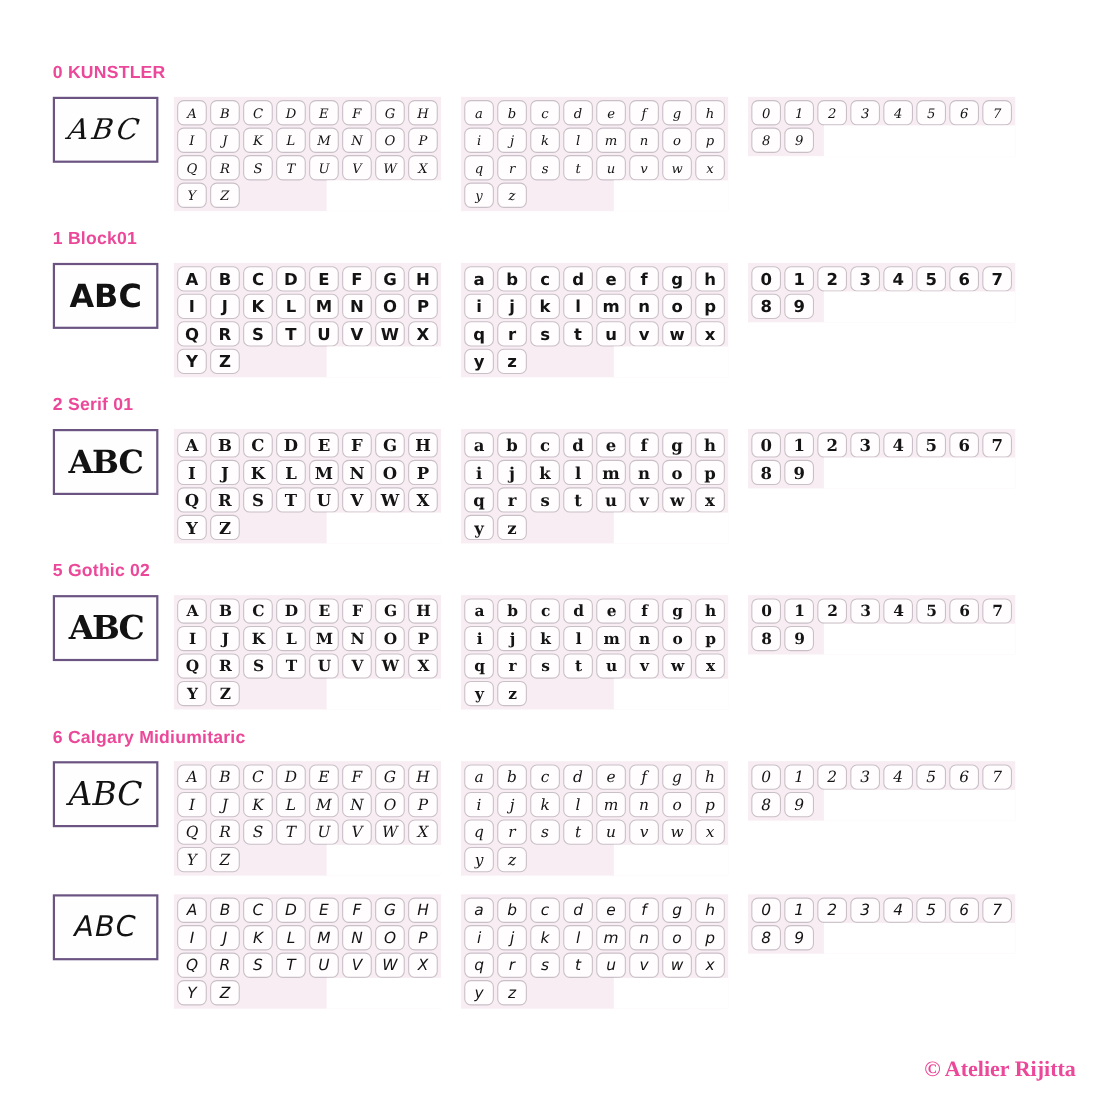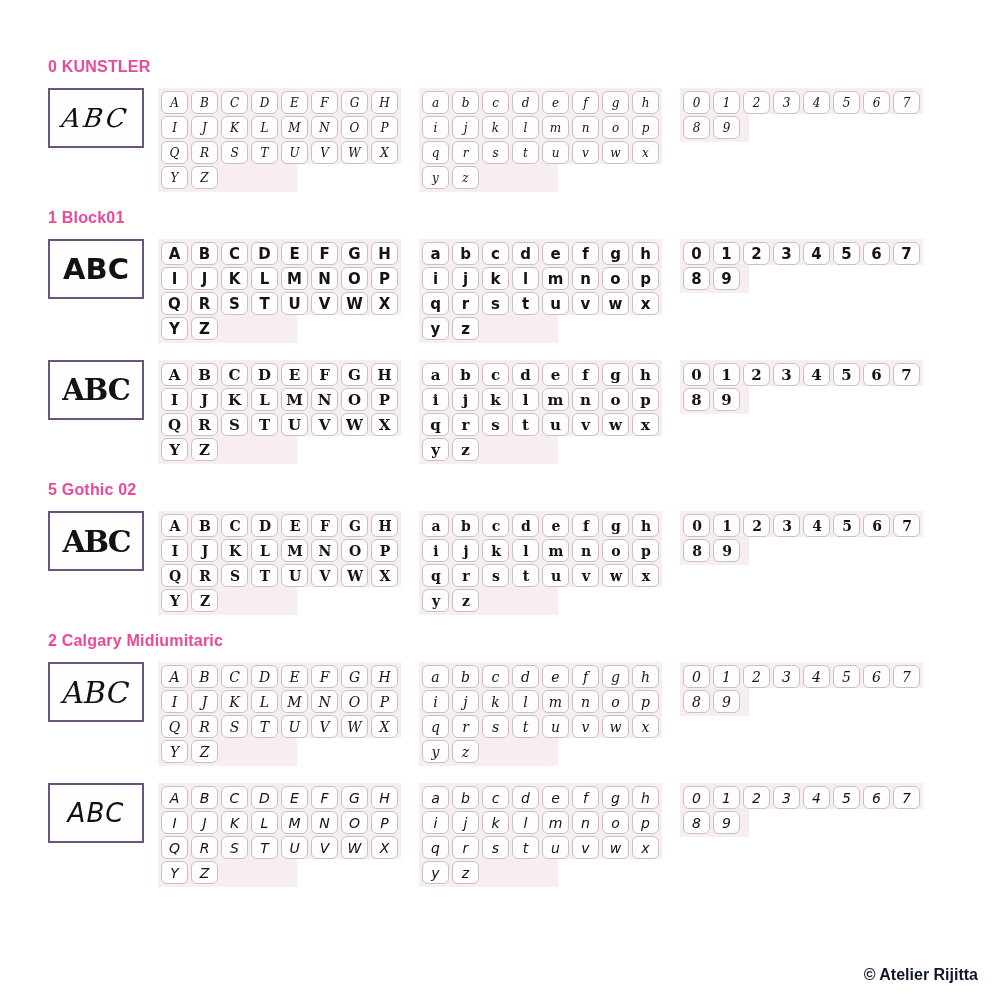--- a/index.html
+++ b/index.html
@@ -83,23 +83,23 @@
 
   .style-sicilia .glyph-tile { font-family: "DejaVu Sans", sans-serif; font-style: italic; font-size: 14px; }
   .style-sicilia .preview-text { font-family: "DejaVu Sans", sans-serif; font-style: italic; font-size: 26px; letter-spacing: 1px; }
 
   .preview-text { display: inline-block; color: #121212; }
 
   .copyright {
     position: absolute;
     right: 22px; bottom: 16px;
     font-weight: bold;
-    font-size: 16px;
-    color: #0f172a;
-    font-family: Liberation Sans, sans-serif;
+    font-size: 20px;
+    color: #ec4899;
+    font-family: Liberation Serif, serif;
   }
 </style>
 </head>
 <body>
 
 <main>
 
   <section class="font-section style-kunstler">
     <h2 class="section-title">0 KUNSTLER</h2>
     <div class="section-row">
@@ -288,20 +288,21 @@
           </div>
           <div class="glyph-row">
             <span class="glyph-tile">8</span>
             <span class="glyph-tile">9</span>
           </div>
         </div>
     </div>
   </section>
 
   <section class="font-section style-serif01">
+    <h2 class="section-title">2 Serif 01</h2>
     <div class="section-row">
       <div class="preview-box">
         <span class="preview-text">ABC</span>
       </div>
       <div class="glyph-grid letters">
           <div class="glyph-row">
             <span class="glyph-tile">A</span>
             <span class="glyph-tile">B</span>
             <span class="glyph-tile">C</span>
             <span class="glyph-tile">D</span>
@@ -481,21 +482,21 @@
           </div>
           <div class="glyph-row">
             <span class="glyph-tile">8</span>
             <span class="glyph-tile">9</span>
           </div>
         </div>
     </div>
   </section>
 
   <section class="font-section style-calgary">
-    <h2 class="section-title">2 Calgary Midiumitaric</h2>
+    <h2 class="section-title">6 Calgary Midiumitaric</h2>
     <div class="section-row">
       <div class="preview-box">
         <span class="preview-text">ABC</span>
       </div>
       <div class="glyph-grid letters">
           <div class="glyph-row">
             <span class="glyph-tile">A</span>
             <span class="glyph-tile">B</span>
             <span class="glyph-tile">C</span>
             <span class="glyph-tile">D</span>

